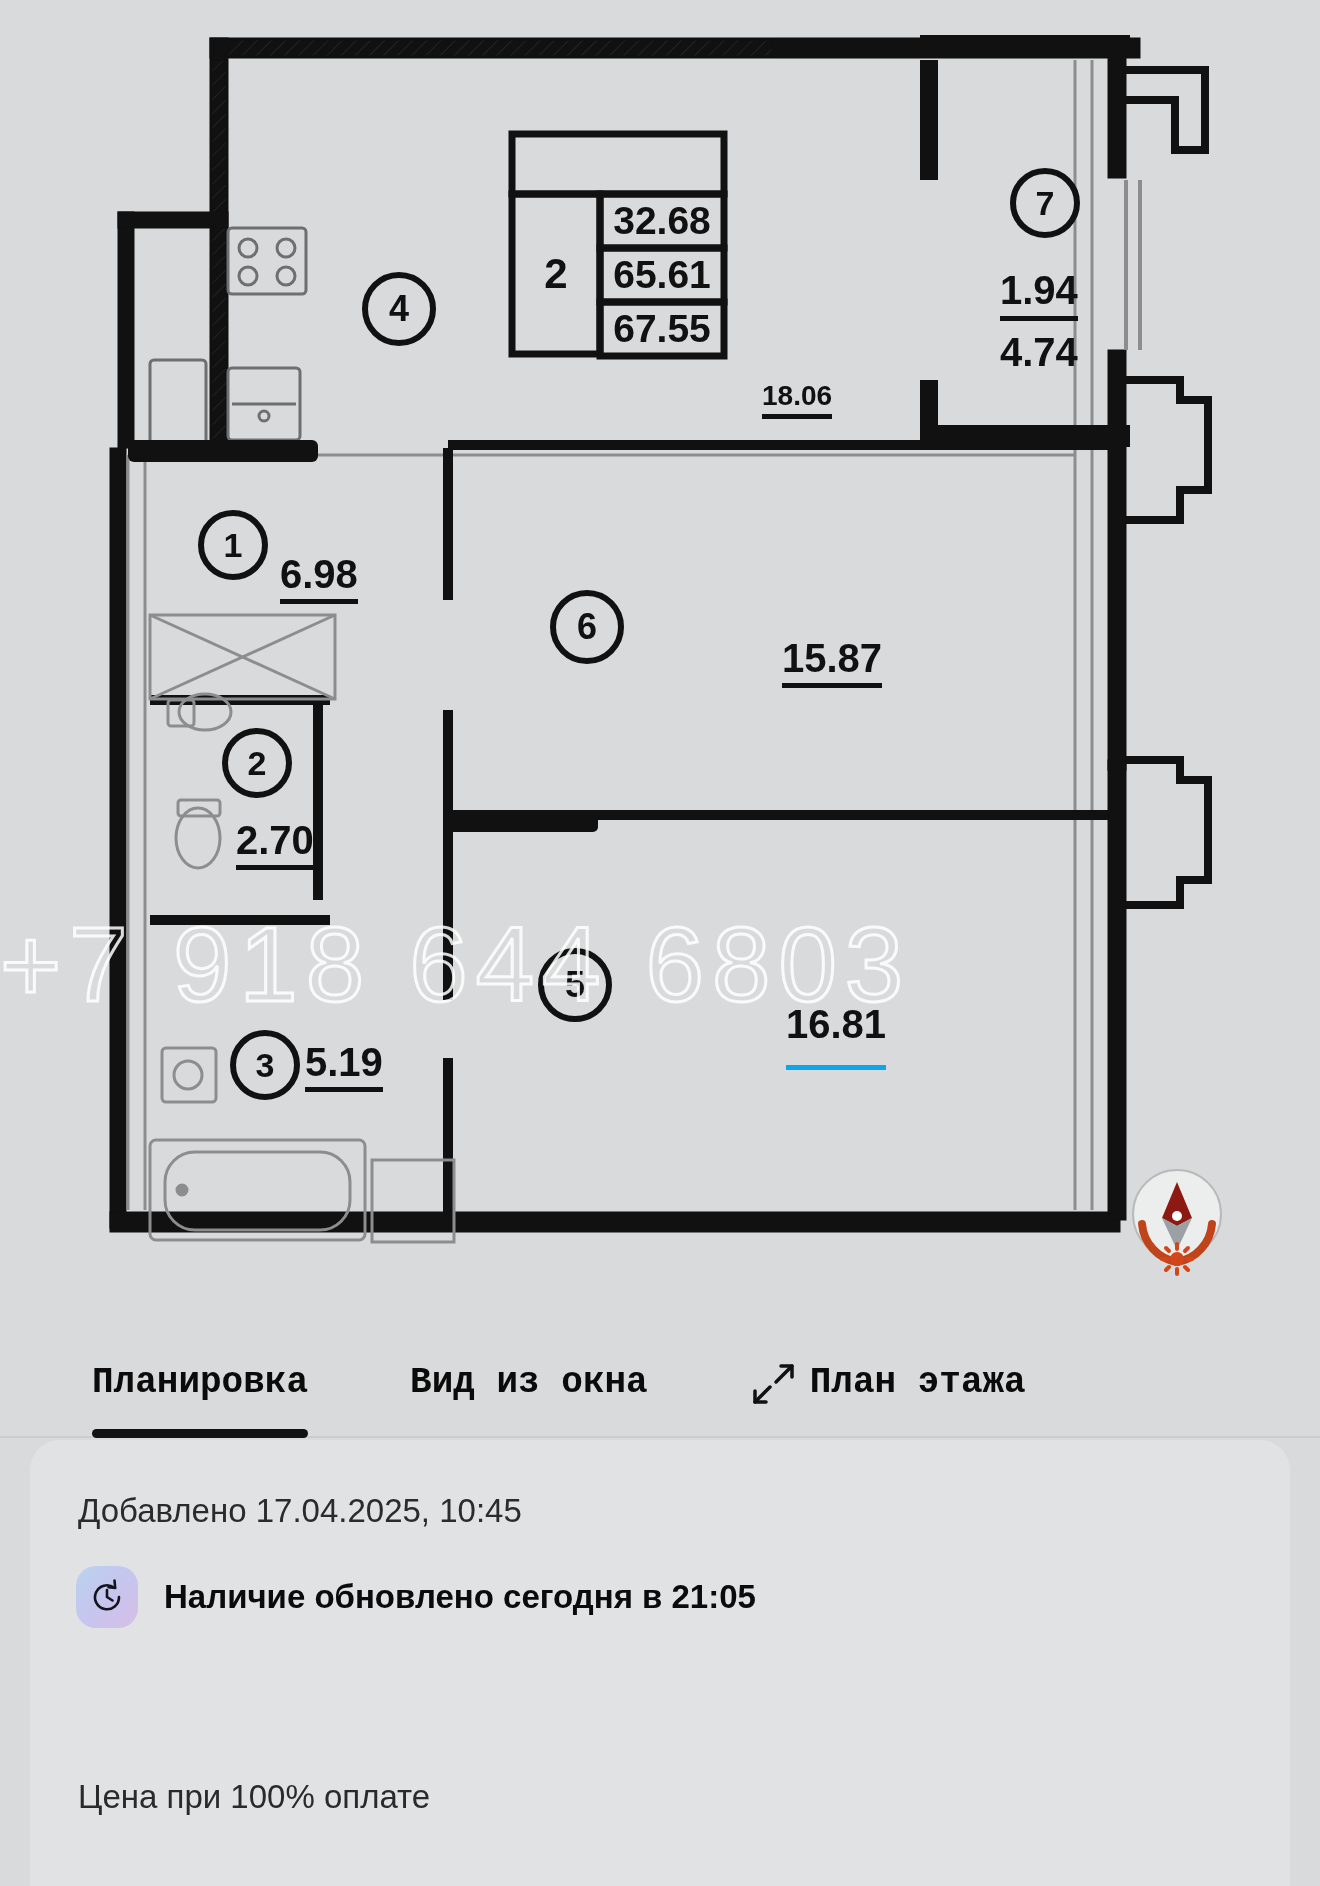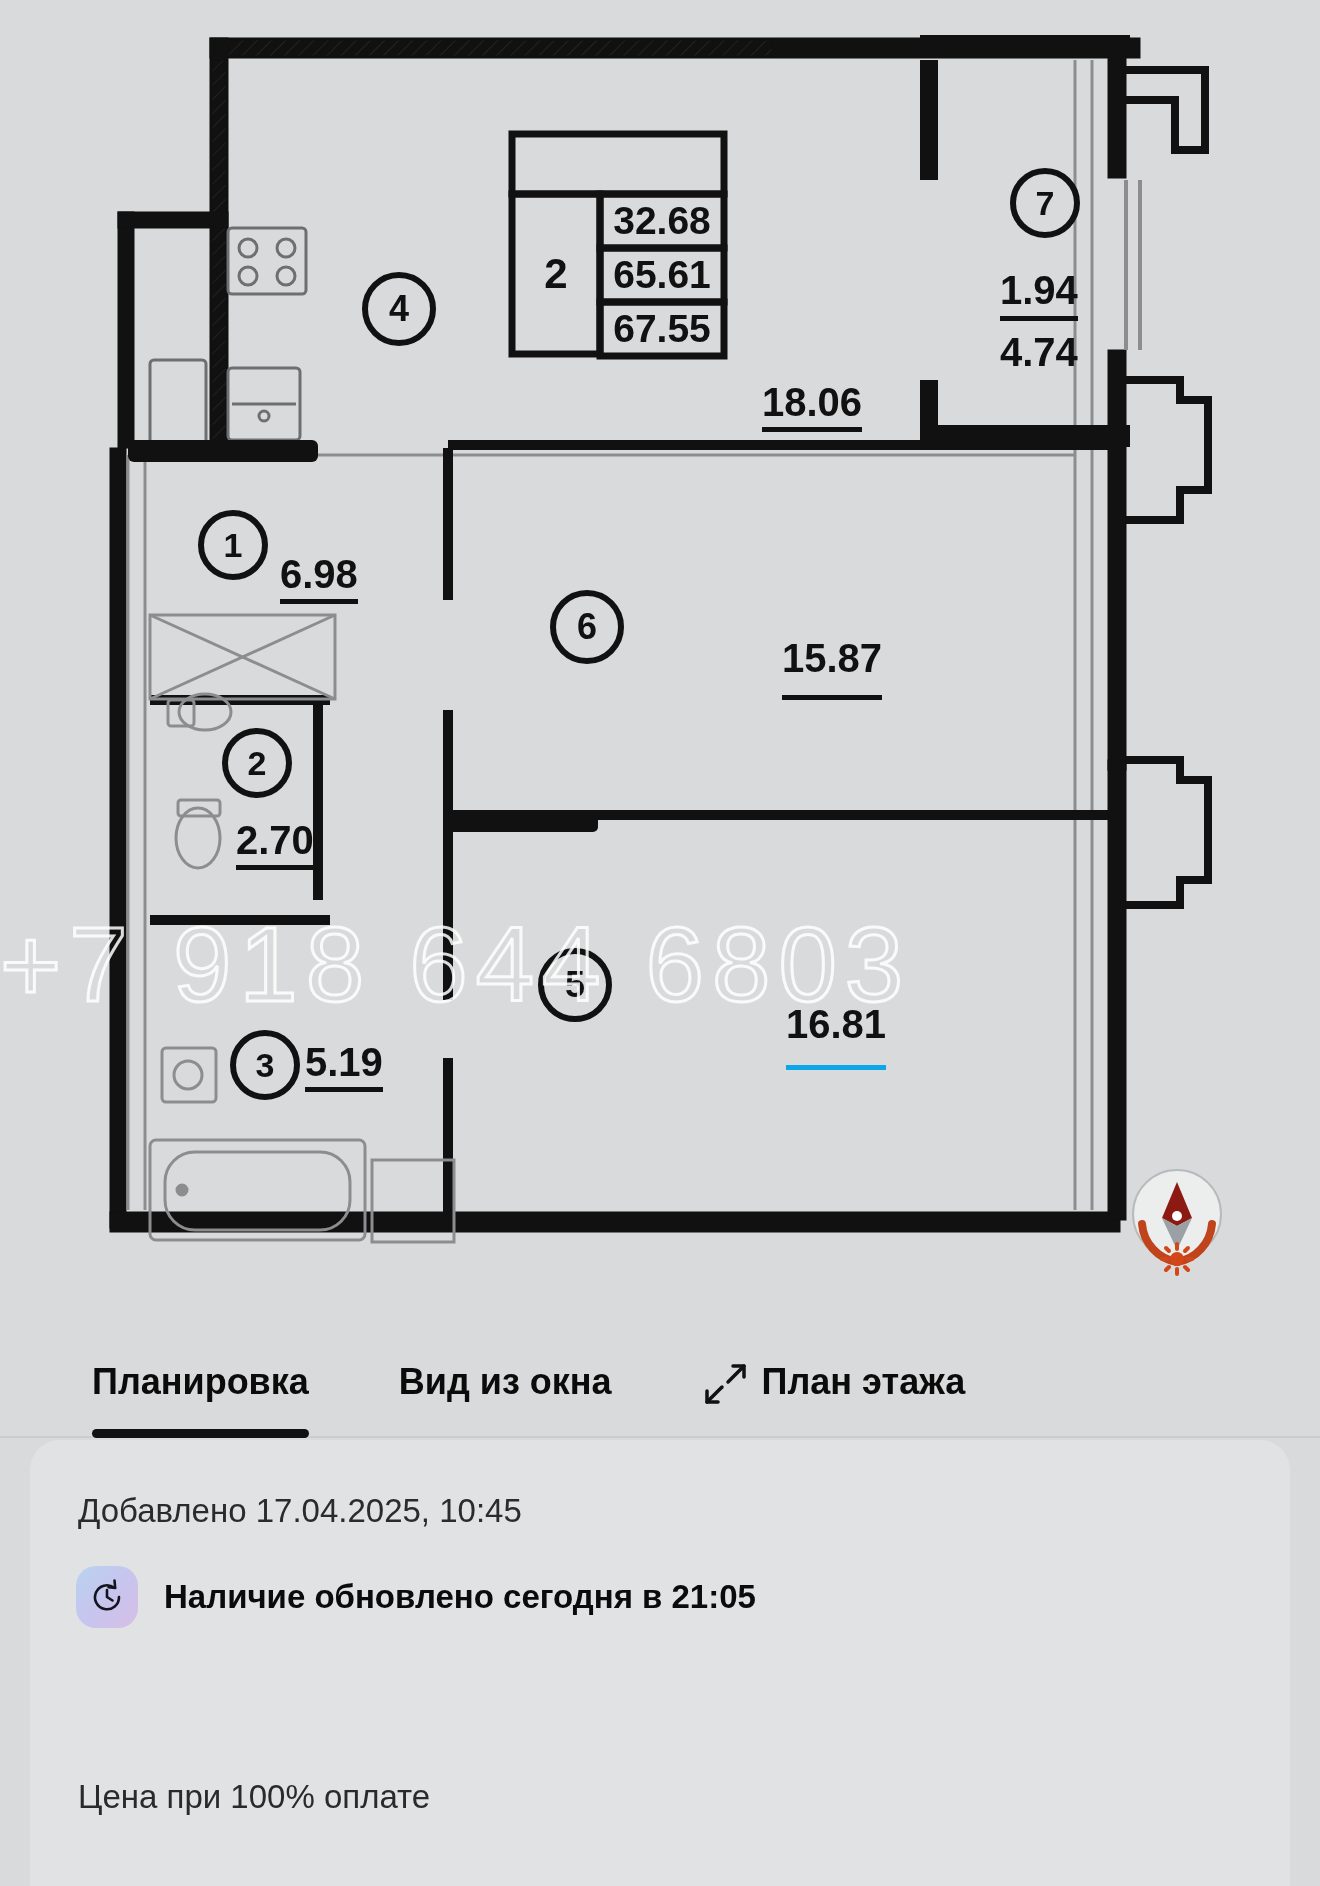--- a/index.html
+++ b/index.html
@@ -29,21 +29,21 @@
     position:absolute;left:1122px;top:1166px;width:110px;height:110px;
   }
   
   .tabs{
     position:absolute;left:0;top:1318px;width:1320px;height:118px;
     background:#d9dadb;
     border-bottom:2px solid #cbcccd;
   }
   .tabs-inner{
     position:absolute;left:92px;top:0;height:118px;
-    display:flex;align-items:flex-start;gap:0;
+    display:flex;align-items:flex-start;gap:12px;font-family:Liberation Mono, monospace;
   }
   .tab{
     position:relative;
     height:100px;
     display:flex;align-items:center;
     font-size:36px;font-weight:700;color:#0b0b0b;
     cursor:pointer;white-space:nowrap;
     padding-top:14px;
   }
   .tab + .tab{margin-left:90px;}
@@ -214,22 +214,22 @@
   <div style="position:absolute;left:1010px;top:168px;width:58px;height:58px;border:6px solid #111;border-radius:50%;display:flex;align-items:center;justify-content:center;font-size:34px;font-weight:700;color:#111;background:#d9dadb;">7</div>
   <div style="position:absolute;left:198px;top:510px;width:58px;height:58px;border:6px solid #111;border-radius:50%;display:flex;align-items:center;justify-content:center;font-size:34px;font-weight:700;color:#111;background:#d9dadb;">1</div>
   <div style="position:absolute;left:222px;top:728px;width:58px;height:58px;border:6px solid #111;border-radius:50%;display:flex;align-items:center;justify-content:center;font-size:34px;font-weight:700;color:#111;background:#d9dadb;">2</div>
   <div style="position:absolute;left:230px;top:1030px;width:58px;height:58px;border:6px solid #111;border-radius:50%;display:flex;align-items:center;justify-content:center;font-size:34px;font-weight:700;color:#111;background:#d9dadb;">3</div>
   <div style="position:absolute;left:550px;top:590px;width:62px;height:62px;border:6px solid #111;border-radius:50%;display:flex;align-items:center;justify-content:center;font-size:36px;font-weight:700;color:#111;background:#d9dadb;">6</div>
   <div style="position:absolute;left:538px;top:948px;width:62px;height:62px;border:6px solid #111;border-radius:50%;display:flex;align-items:center;justify-content:center;font-size:36px;font-weight:700;color:#111;background:#d9dadb;">5</div>
 
   <div style="position:absolute;left:280px;top:535px;font-size:40px;font-weight:700;color:#111;border-bottom:5px solid #111;padding-bottom:2px;margin-top:17px;">6.98</div>
   <div style="position:absolute;left:236px;top:818px;font-size:40px;font-weight:700;color:#111;border-bottom:5px solid #111;padding-bottom:2px;">2.70</div>
   <div style="position:absolute;left:305px;top:1040px;font-size:40px;font-weight:700;color:#111;border-bottom:5px solid #111;padding-bottom:2px;">5.19</div>
-  <div style="position:absolute;left:762px;top:380px;font-size:40px;font-weight:700;color:#111;border-bottom:5px solid #111;padding-bottom:2px;">18.06</div>
-  <div style="position:absolute;left:782px;top:636px;font-size:40px;font-weight:700;color:#111;border-bottom:5px solid #111;padding-bottom:14px;">15.87</div>
+  <div style="position:absolute;left:762px;top:380px;font-size:28px;font-weight:700;color:#111;border-bottom:5px solid #111;padding-bottom:2px;">18.06</div>
+  <div style="position:absolute;left:782px;top:636px;font-size:40px;font-weight:700;color:#111;border-bottom:5px solid #111;padding-bottom:2px;">15.87</div>
   <div style="position:absolute;left:786px;top:1002px;font-size:40px;font-weight:700;color:#111;border-bottom:5px solid #0ea5e9;padding-bottom:18px;">16.81</div>
   <div style="position:absolute;left:1000px;top:268px;font-size:40px;font-weight:700;color:#111;border-bottom:5px solid #111;padding-bottom:3px;">1.94</div>
   <div style="position:absolute;left:1000px;top:330px;font-size:40px;font-weight:700;color:#111;">4.74</div>
 
   <div class="watermark">+7 918 644 6803</div>
 
   <svg class="compass" viewBox="0 0 110 110">
     <circle cx="55" cy="48" r="44" fill="#eceded" stroke="#b9babb" stroke-width="2"></circle>
     <path d="M20 58 A42 42 0 0 0 55 96" fill="none" stroke="#c0441b" stroke-width="8" stroke-linecap="round"></path>
     <path d="M90 58 A42 42 0 0 1 55 96" fill="none" stroke="#c0441b" stroke-width="8" stroke-linecap="round"></path>

